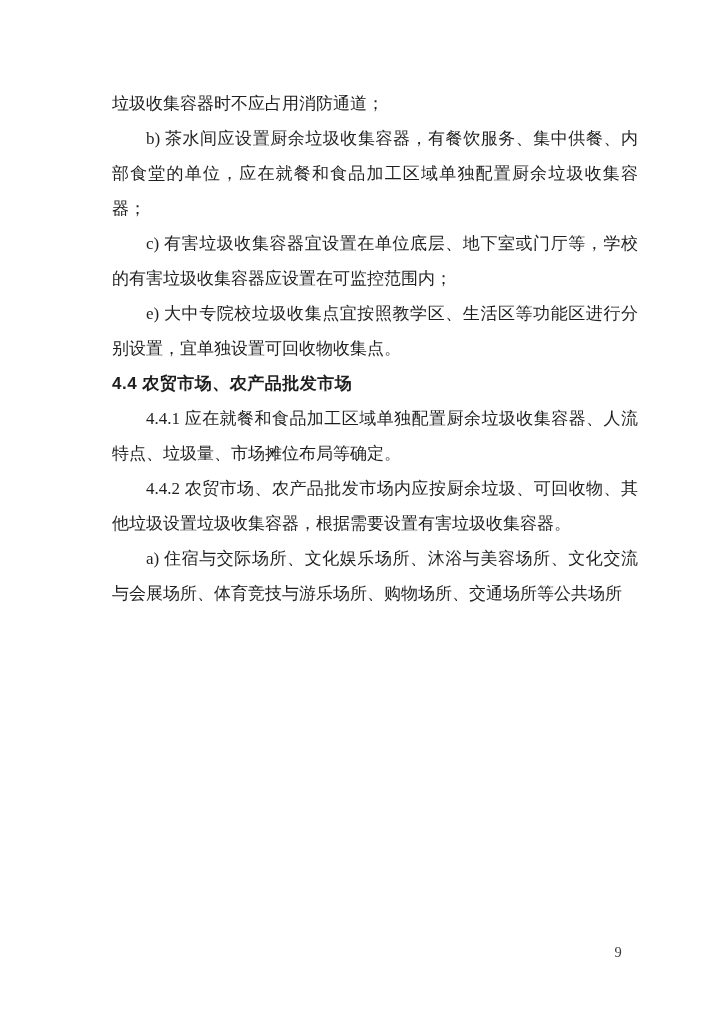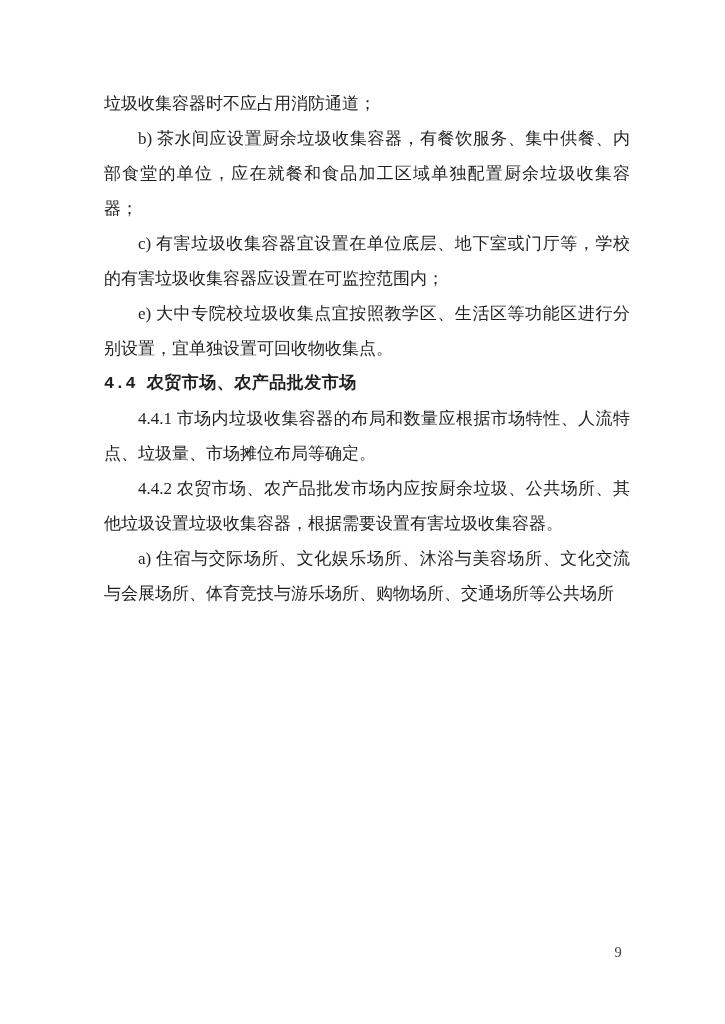--- a/index.html
+++ b/index.html
@@ -12,39 +12,39 @@
     width: 725px;
     height: 1024px;
     margin: 0 auto;
     background: #ffffff;
     overflow: hidden;
     font-family: "Liberation Serif", "DejaVu Serif", serif;
     color: #1f1f1f;
   }
   .content {
     position: absolute;
-    left: 104px;
+    left: 112px;
     top: 86px;
     width: 526px;
     font-size: 17px;
     line-height: 35px;
     text-align: justify;
   }
   .content p {
     margin: 0;
     padding: 0;
   }
   .para-indent {
     text-indent: 2em;
   }
   .para-continuation {
     text-indent: 0;
   }
   .section-heading {
-    font-family: Liberation Mono, monospace;
+    font-family: Liberation Sans, sans-serif;
     font-weight: bold;
     text-indent: 0;
     letter-spacing: 0.5px;
   }
   .page-number {
     position: absolute;
     left: 598px;
     top: 941px;
     width: 40px;
     text-align: center;
@@ -56,18 +56,18 @@
 </head>
 <body>
 
 <div class="page">
   <div class="content">
     <p class="para-continuation">垃圾收集容器时不应占用消防通道；</p>
     <p class="para-indent">b) 茶水间应设置厨余垃圾收集容器，有餐饮服务、集中供餐、内部食堂的单位，应在就餐和食品加工区域单独配置厨余垃圾收集容器；</p>
     <p class="para-indent">c) 有害垃圾收集容器宜设置在单位底层、地下室或门厅等，学校的有害垃圾收集容器应设置在可监控范围内；</p>
     <p class="para-indent">e) 大中专院校垃圾收集点宜按照教学区、生活区等功能区进行分别设置，宜单独设置可回收物收集点。</p>
     <p class="section-heading">4.4  农贸市场、农产品批发市场</p>
-    <p class="para-indent">4.4.1  市场内垃圾收集容器的布局和数量应根据市场特性、人流特点、垃圾量、市场摊位布局等确定。</p>
-    <p class="para-indent">4.4.2  农贸市场、农产品批发市场内应按厨余垃圾、公共场所、其他垃圾设置垃圾收集容器，根据需要设置有害垃圾收集容器。</p>
+    <p class="para-indent">4.4.1  应在就餐和食品加工区域单独配置厨余垃圾收集容器、人流特点、垃圾量、市场摊位布局等确定。</p>
+    <p class="para-indent">4.4.2  农贸市场、农产品批发市场内应按厨余垃圾、可回收物、其他垃圾设置垃圾收集容器，根据需要设置有害垃圾收集容器。</p>
     <p class="para-indent">a) 住宿与交际场所、文化娱乐场所、沐浴与美容场所、文化交流与会展场所、体育竞技与游乐场所、购物场所、交通场所等公共场所</p>
   </div>
   <div class="page-number">9</div>
 </div>
 
 </body></html>

